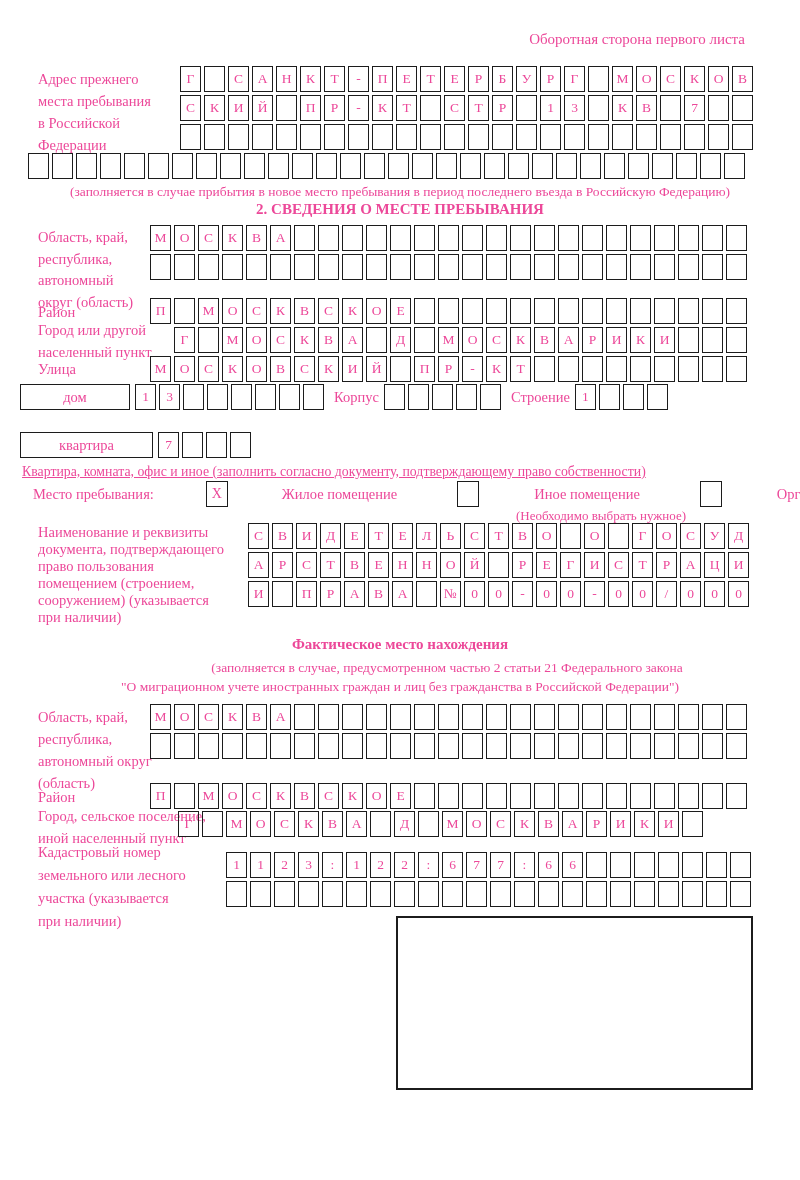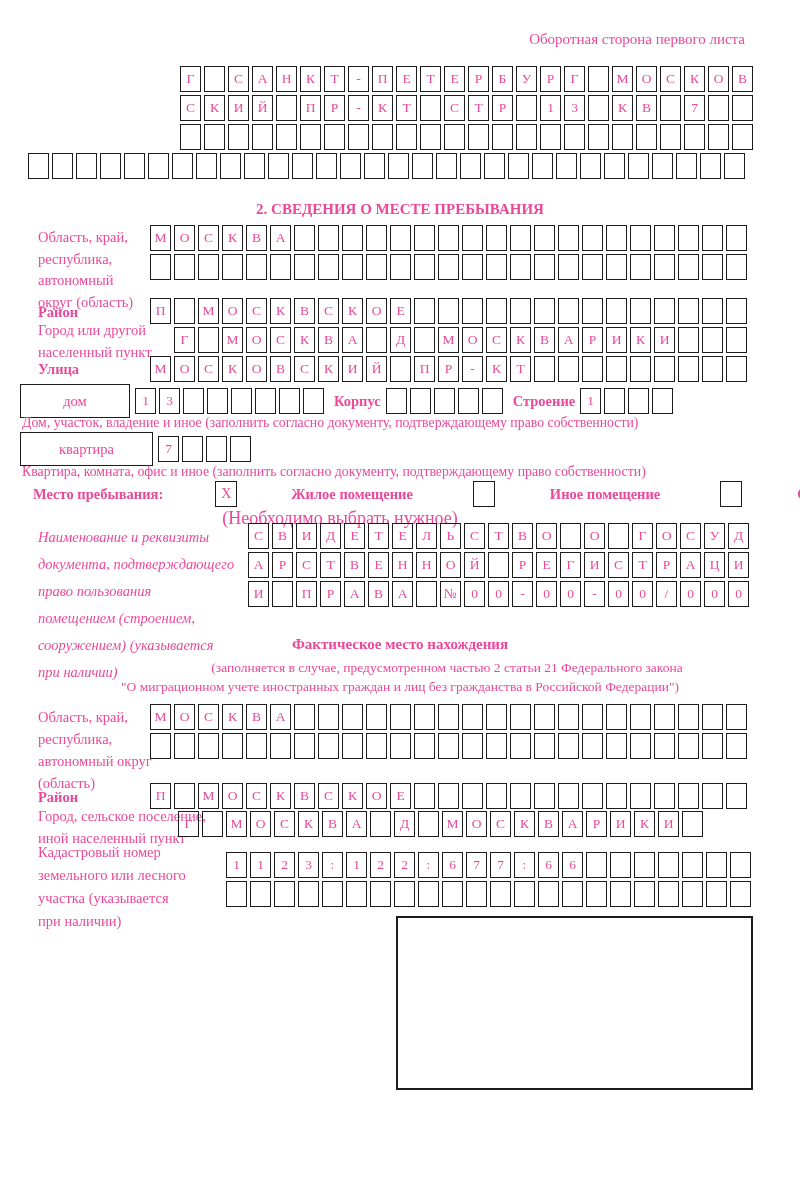--- a/index.html
+++ b/index.html
@@ -3,49 +3,53 @@
 <meta charset="utf-8">
 <style>
   html,body{margin:0;padding:0;background:#fff;}
   .page{
     position:relative;width:800px;height:1180px;background:#fff;color:#ec4899;
     font-family:"Liberation Serif", serif;overflow:hidden;margin-top:8px;
   }
   .abs{position:absolute;}
   .center{left:0;width:800px;text-align:center;}
   .lbl{font-size:14.5px;line-height:22px;white-space:pre-line;}
-  .inline-lbl{font-size:14.5px;white-space:nowrap;font-weight:bold;}
+  .inline-lbl{font-size:14.5px;white-space:nowrap;}
   .note{font-size:13.5px;white-space:nowrap;}
   .title{font-weight:bold;font-size:15px;}
   .grid-col{display:flex;flex-direction:column;gap:3px;}
   .grid-row{display:flex;gap:3px;}
   .cell{
     width:21px;height:26px;border:1.6px solid #1c1c1c;box-sizing:border-box;
     display:inline-flex;align-items:center;justify-content:center;
     font-size:13.5px;flex:none;
   }
   .wide-box{
-    border:1.6px solid #1c1c1c;height:34px;box-sizing:border-box;flex:none;
+    border:1.6px solid #1c1c1c;height:26px;box-sizing:border-box;flex:none;
     display:flex;align-items:center;justify-content:center;font-size:14.5px;
   }
   .checkbox{
     width:22px;height:26px;border:1.6px solid #1c1c1c;box-sizing:border-box;flex:none;
     display:inline-flex;align-items:center;justify-content:center;font-size:14px;
   }
   .flex-row{display:flex;align-items:center;}
   .mark-box{border:2px solid #1c1c1c;box-sizing:border-box;background:#fff;}
   .caption{font-size:14.3px;line-height:19.5px;text-align:center;white-space:pre-line;}
 </style>
 </head>
 <body>
 
 <div class="page">
 
   <div class="abs" style="top:23px;right:55px;font-size:15px;">Оборотная сторона первого листа</div>
 
+  <div class="abs lbl" style="left:38px;top:60px;">Адрес прежнего
+места пребывания
+в Российской
+Федерации</div>
   <div class="abs grid-col" style="left:180px;top:58px;">
     <div class="grid-row">
         <span class="cell">Г</span>
         <span class="cell"></span>
         <span class="cell">С</span>
         <span class="cell">А</span>
         <span class="cell">Н</span>
         <span class="cell">К</span>
         <span class="cell">Т</span>
         <span class="cell">-</span>
@@ -144,20 +148,21 @@
       <span class="cell"></span>
       <span class="cell"></span>
       <span class="cell"></span>
       <span class="cell"></span>
       <span class="cell"></span>
       <span class="cell"></span>
       <span class="cell"></span>
       <span class="cell"></span>
       <span class="cell"></span>
     </div>
+  <div class="abs center" style="top:176px;font-size:13.5px;">(заполняется в случае прибытия в новое место пребывания в период последнего въезда в Российскую Федерацию)</div>
 
   <div class="abs center title" style="top:193px;">2. СВЕДЕНИЯ О МЕСТЕ ПРЕБЫВАНИЯ</div>
 
   <div class="abs lbl" style="left:38px;top:219px;line-height:21.5px;">Область, край,
 республика,
 автономный
 округ (область)</div>
   <div class="abs grid-col" style="left:150px;top:217px;">
     <div class="grid-row">
         <span class="cell">М</span>
@@ -323,45 +328,44 @@
         <span class="cell"></span>
       </div>
     <div class="inline-lbl" style="margin:0 5px 0 10px;">Строение</div>
     <div class="grid-row">
         <span class="cell">1</span>
         <span class="cell"></span>
         <span class="cell"></span>
         <span class="cell"></span>
       </div>
   </div>
-  <div class="abs note" style="left:22px;top:407px;font-size:13.8px;">Дом, участок, владение и иное (заполнить согласно документу, подтверждающему право собственности)</div>
 
   <div class="abs flex-row" style="left:20px;top:424px;">
     <div class="wide-box" style="width:133px;">квартира</div>
     <div class="grid-row" style="margin-left:5px;">
         <span class="cell">7</span>
         <span class="cell"></span>
         <span class="cell"></span>
         <span class="cell"></span>
       </div>
   </div>
-  <div class="abs note" style="left:22px;top:456px;font-size:13.8px;">Квартира, комната, офис и иное (заполнить согласно документу, подтверждающему право собственности)</div>
+  <div class="abs note" style="left:22px;top:456px;font-size:13.8px;text-decoration:underline;">Квартира, комната, офис и иное (заполнить согласно документу, подтверждающему право собственности)</div>
 
   <div class="abs flex-row" style="left:33px;top:473px;gap:44px;">
     <span class="inline-lbl">Место пребывания:</span>
     <span class="checkbox" style="margin-left:8px;">X</span>
     <span class="inline-lbl" style="margin-left:10px;">Жилое помещение</span>
     <span class="checkbox" style="margin-left:16px;"></span>
     <span class="inline-lbl" style="margin-left:11px;">Иное помещение</span>
     <span class="checkbox" style="margin-left:16px;"></span>
     <span class="inline-lbl" style="margin-left:11px;">Организация</span>
   </div>
-  <div class="abs" style="left:0;top:500px;width:680px;text-align:center;font-size:18px;">(Необходимо выбрать нужное)</div>
-
-  <div class="abs lbl" style="left:38px;top:516px;line-height:27px;font-style:italic;">Наименование и реквизиты
+  <div class="abs" style="left:6px;top:500px;width:680px;text-align:right;font-size:13px;">(Необходимо выбрать нужное)</div>
+
+  <div class="abs lbl" style="left:38px;top:516px;line-height:17px;">Наименование и реквизиты
 документа, подтверждающего
 право пользования
 помещением (строением,
 сооружением) (указывается
 при наличии)</div>
   <div class="abs grid-col" style="left:248px;top:515px;">
     <div class="grid-row">
         <span class="cell">С</span>
         <span class="cell">В</span>
         <span class="cell">И</span>

